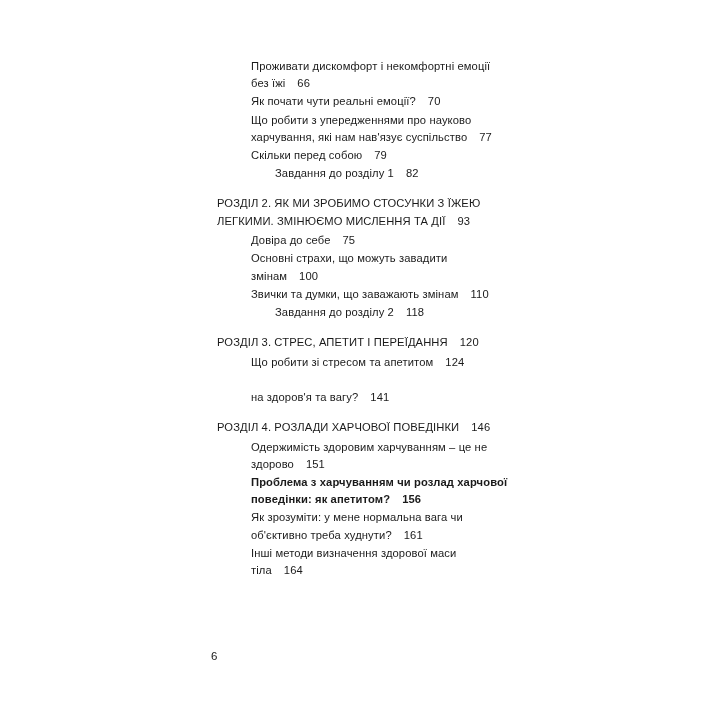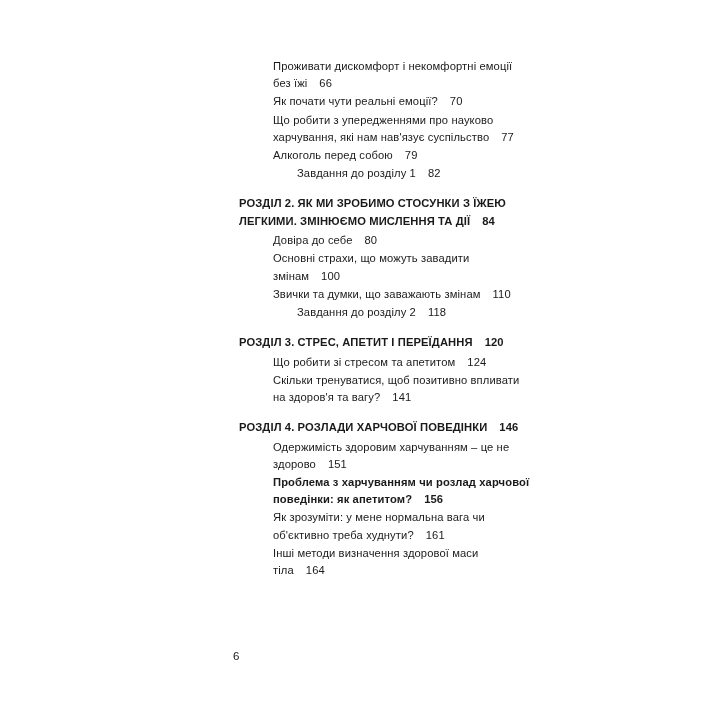--- a/index.html
+++ b/index.html
@@ -12,21 +12,20 @@
     background: #ffffff;
     font-family: "Liberation Sans", sans-serif;
     color: #1a1a1a;
     overflow: hidden;
   }
   .page {
     position: relative;
     width: 684px;
     height: 720px;
     box-sizing: border-box;
-    margin-left: 22px;
   }
   .toc {
     position: absolute;
     left: 217px;
     top: 58px;
     width: 330px;
   }
   .entry {
     font-size: 11.2px;
     line-height: 17.2px;
@@ -47,21 +46,21 @@
   .lvl-chapter {
     padding-left: 0;
     font-weight: bold;
     text-transform: none;
   }
   .chapter-block {
     margin-top: 13px;
     margin-bottom: 2px;
   }
   .chapter-block .entry {
-    font-weight: bold;
+    font-weight: normal;
     line-height: 17.4px;
   }
   .bold {
     font-weight: bold;
   }
   .sp-lg {
     display: inline-block;
     width: 12px;
   }
   .page-number {
@@ -73,34 +72,34 @@
   }
 </style>
 </head>
 <body>
 
 <div class="page">
   <div class="toc" id="toc-root">
       <div class="entry lvl-sub"><span>Проживати дискомфорт і некомфортні емоції</span><br><span>без їжі</span><span class="sp-lg"></span><span class="pg">66</span></div>
       <div class="entry lvl-sub"><span>Як почати чути реальні емоції?</span><span class="sp-lg"></span><span class="pg">70</span></div>
       <div class="entry lvl-sub"><span>Що робити з упередженнями про науково</span><br><span>харчування, які нам нав'язує суспільство</span><span class="sp-lg"></span><span class="pg">77</span></div>
-      <div class="entry lvl-sub"><span>Алкоголь перед собою</span><span class="sp-lg"></span><span class="pg">79</span></div>
+      <div class="entry lvl-sub"><span>Скільки перед собою</span><span class="sp-lg"></span><span class="pg">79</span></div>
       <div class="entry lvl-sub2"><span>Завдання до розділу 1</span><span class="sp-lg"></span><span class="pg">82</span></div>
       <div class="chapter-block">
-        <div class="entry lvl-chapter bold"><span>РОЗДІЛ 2. ЯК МИ ЗРОБИМО СТОСУНКИ З ЇЖЕЮ</span><br><span>ЛЕГКИМИ. ЗМІНЮЄМО МИСЛЕННЯ ТА ДІЇ</span><span class="sp-lg"></span><span class="pg">84</span></div>
+        <div class="entry lvl-chapter bold"><span>РОЗДІЛ 2. ЯК МИ ЗРОБИМО СТОСУНКИ З ЇЖЕЮ</span><br><span>ЛЕГКИМИ. ЗМІНЮЄМО МИСЛЕННЯ ТА ДІЇ</span><span class="sp-lg"></span><span class="pg">93</span></div>
       </div>
-      <div class="entry lvl-sub"><span>Довіра до себе</span><span class="sp-lg"></span><span class="pg">80</span></div>
+      <div class="entry lvl-sub"><span>Довіра до себе</span><span class="sp-lg"></span><span class="pg">75</span></div>
       <div class="entry lvl-sub"><span>Основні страхи, що можуть завадити</span><br><span>змінам</span><span class="sp-lg"></span><span class="pg">100</span></div>
       <div class="entry lvl-sub"><span>Звички та думки, що заважають змінам</span><span class="sp-lg"></span><span class="pg">110</span></div>
       <div class="entry lvl-sub2"><span>Завдання до розділу 2</span><span class="sp-lg"></span><span class="pg">118</span></div>
       <div class="chapter-block">
         <div class="entry lvl-chapter bold"><span>РОЗДІЛ 3. СТРЕС, АПЕТИТ І ПЕРЕЇДАННЯ</span><span class="sp-lg"></span><span class="pg">120</span></div>
       </div>
       <div class="entry lvl-sub"><span>Що робити зі стресом та апетитом</span><span class="sp-lg"></span><span class="pg">124</span></div>
-      <div class="entry lvl-sub"><span>Скільки тренуватися, щоб позитивно впливати</span><br><span>на здоров'я та вагу?</span><span class="sp-lg"></span><span class="pg">141</span></div>
+      <div class="entry lvl-sub"><br><span>на здоров'я та вагу?</span><span class="sp-lg"></span><span class="pg">141</span></div>
       <div class="chapter-block">
         <div class="entry lvl-chapter bold"><span>РОЗДІЛ 4. РОЗЛАДИ ХАРЧОВОЇ ПОВЕДІНКИ</span><span class="sp-lg"></span><span class="pg">146</span></div>
       </div>
       <div class="entry lvl-sub"><span>Одержимість здоровим харчуванням – це не</span><br><span>здорово</span><span class="sp-lg"></span><span class="pg">151</span></div>
       <div class="entry lvl-sub bold"><span>Проблема з харчуванням чи розлад харчової</span><br><span>поведінки: як апетитом?</span><span class="sp-lg"></span><span class="pg">156</span></div>
       <div class="entry lvl-sub"><span>Як зрозуміти: у мене нормальна вага чи</span><br><span>об'єктивно треба худнути?</span><span class="sp-lg"></span><span class="pg">161</span></div>
       <div class="entry lvl-sub"><span>Інші методи визначення здорової маси</span><br><span>тіла</span><span class="sp-lg"></span><span class="pg">164</span></div>
     </div>
   <div class="page-number">6</div>
 </div>

